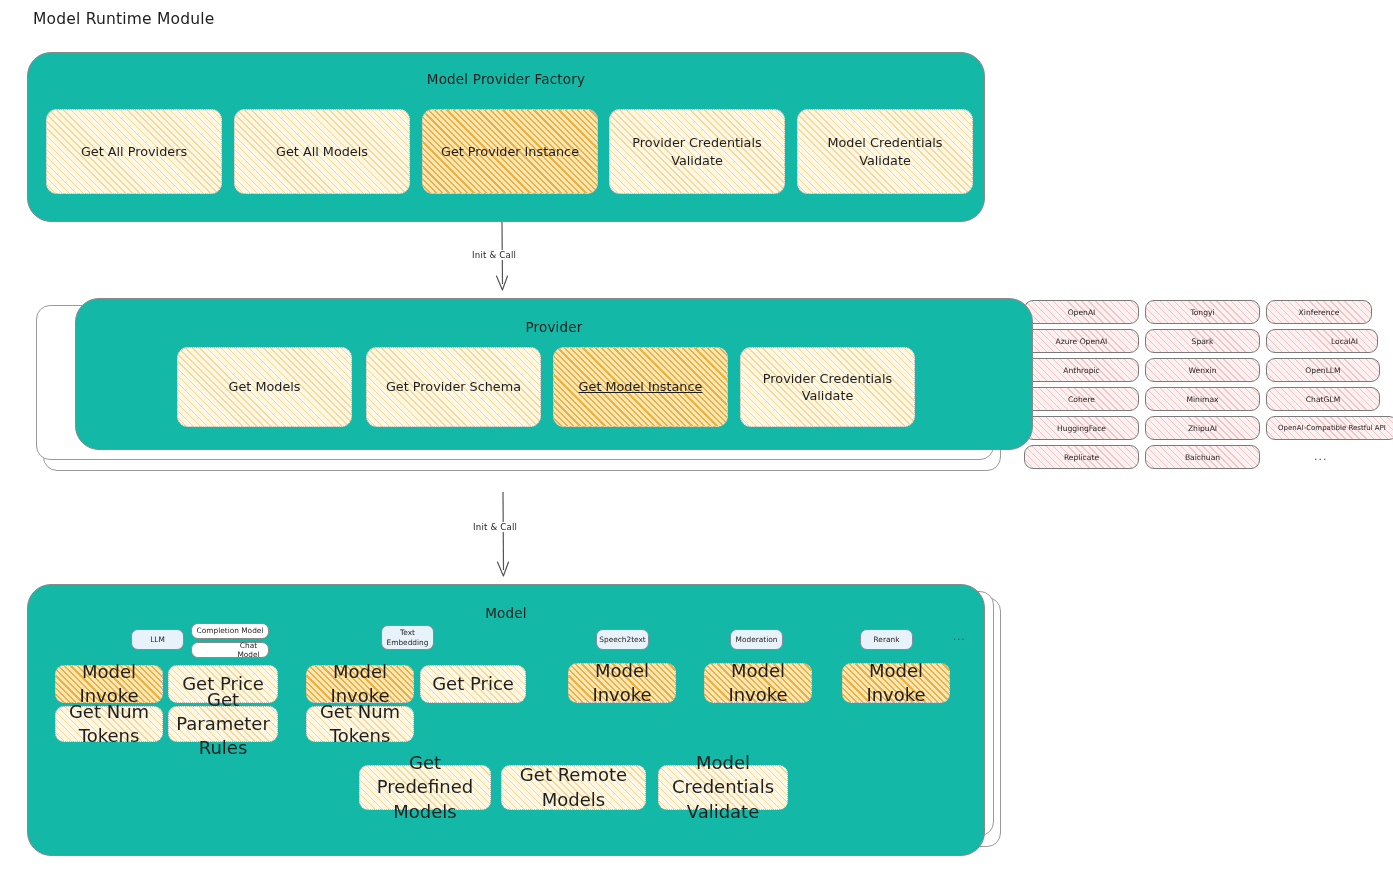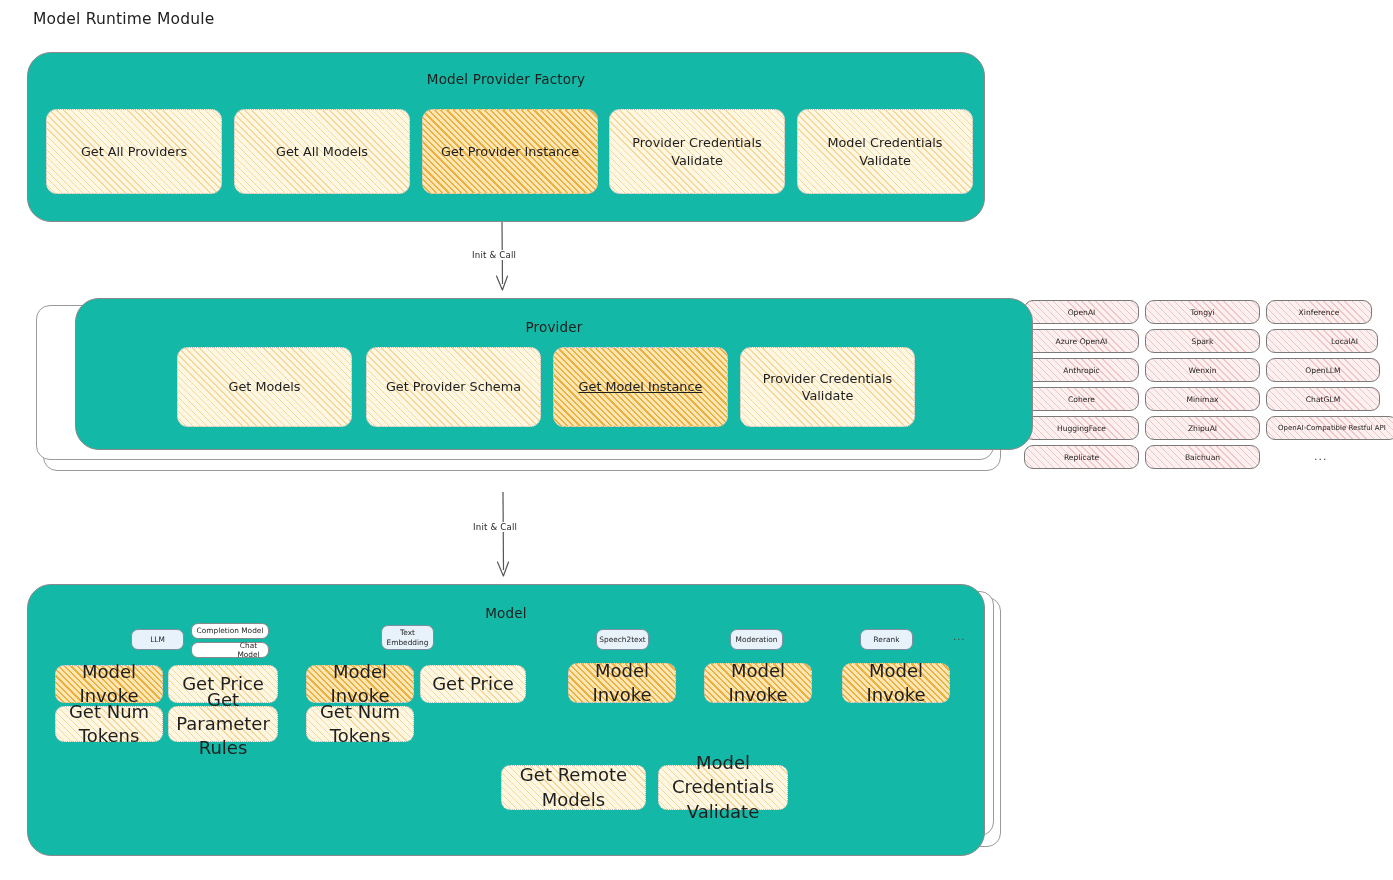--- a/index.html
+++ b/index.html
@@ -291,19 +291,22 @@
 
   <div class="badge fill-blue" style="left:832px; top:44px; width:53px; height:21px;">
     <span>Rerank</span>
   </div>
   <div class="fbox sm fill-amber-strong" style="left:814px; top:78px; width:108px; height:40px;">
     <span>Model Invoke</span>
   </div>
 
   <div class="ellipsis hand" style="left:925px; top:46px; font-size:10px;">...</div>
 
+  <div class="fbox sm fill-amber" style="left:331px; top:180px; width:132px; height:45px;">
+    <span>Get Predefined Models</span>
+  </div>
   <div class="fbox sm fill-amber" style="left:473px; top:180px; width:145px; height:45px;">
     <span>Get Remote Models</span>
   </div>
   <div class="fbox sm fill-amber" style="left:630px; top:180px; width:130px; height:45px;">
     <span>Model Credentials Validate</span>
   </div>
 </div>
 
 </body></html>

